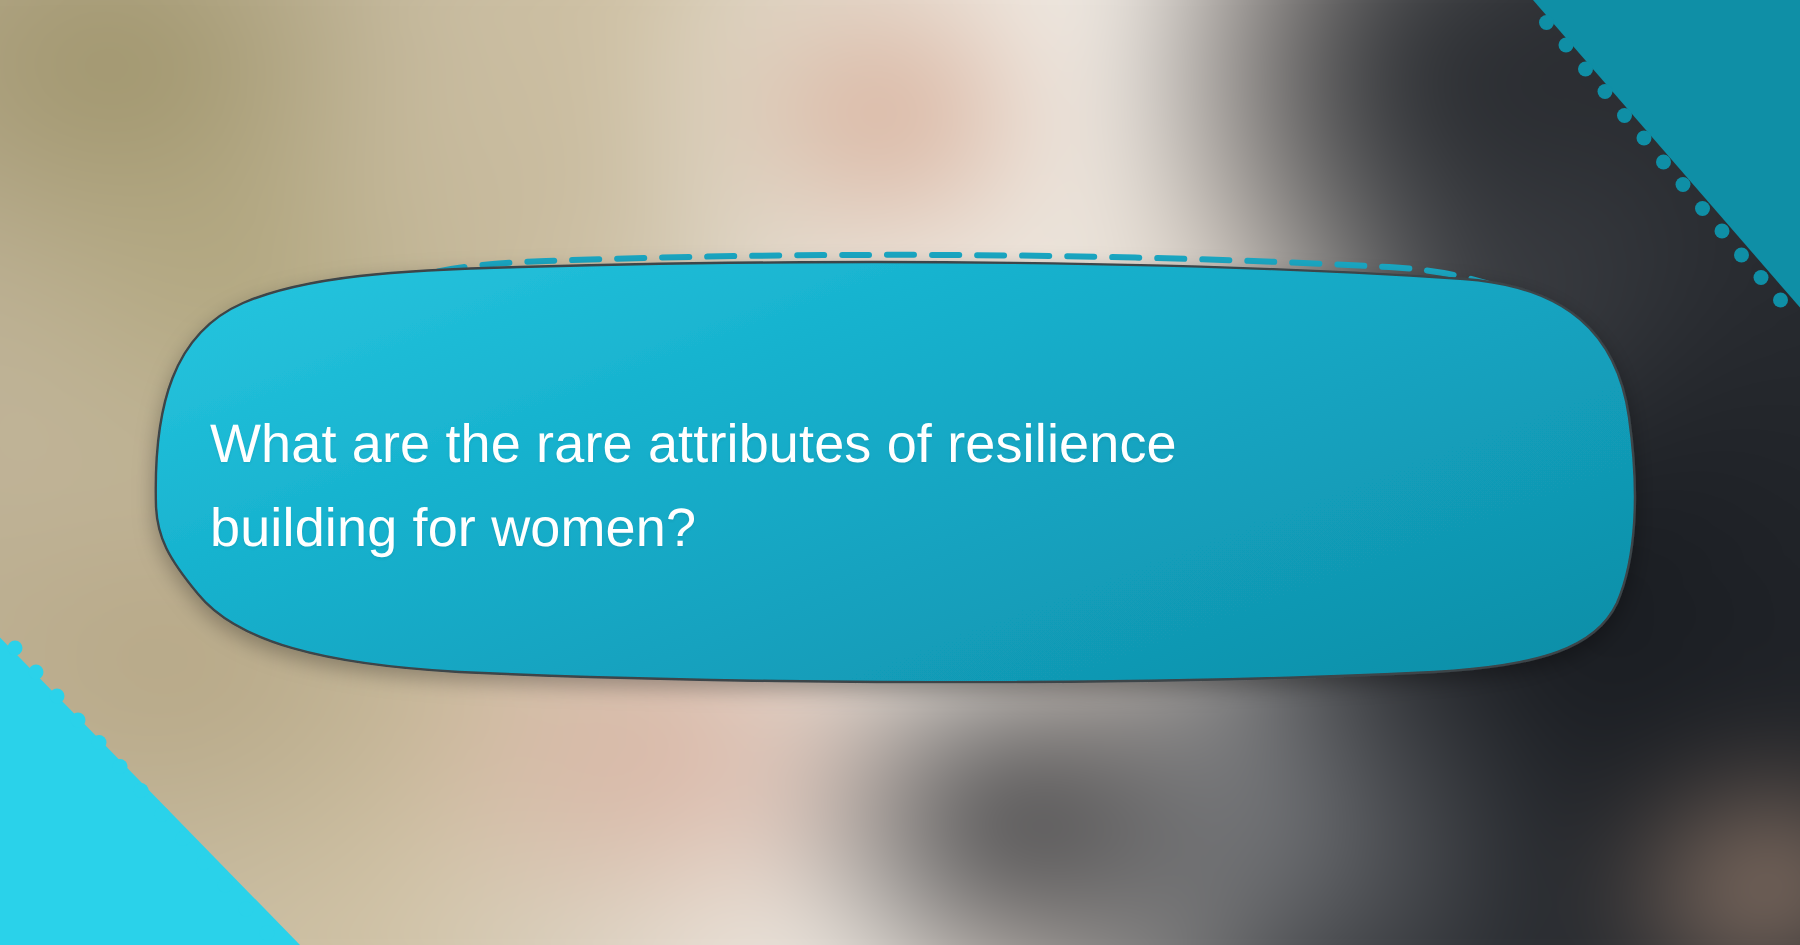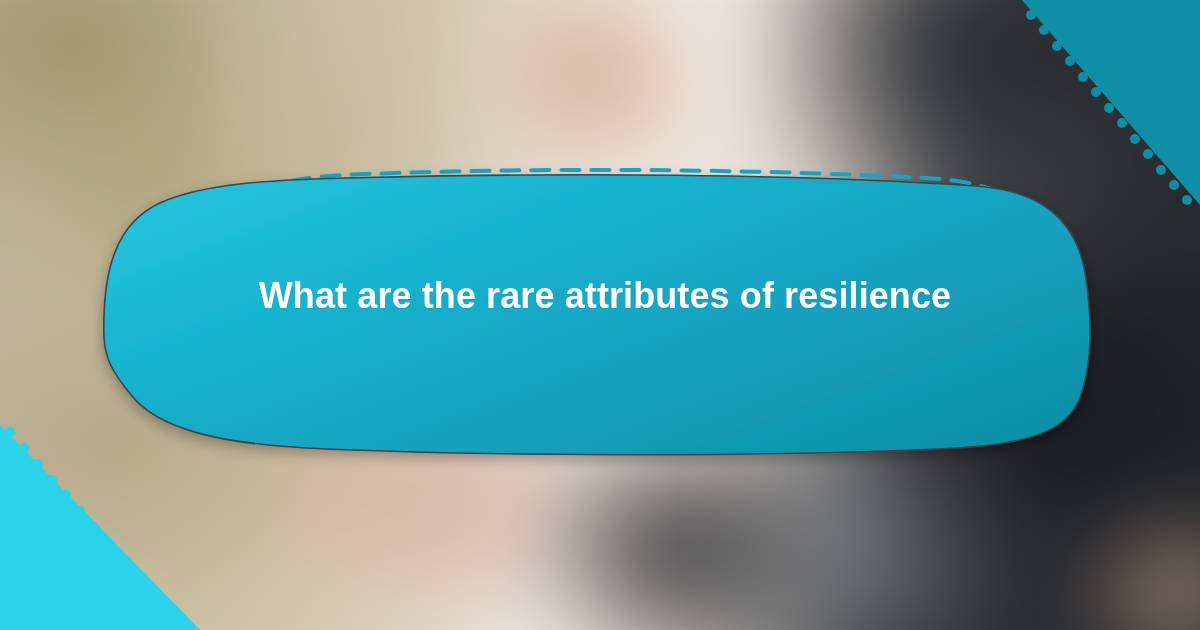--- a/index.html
+++ b/index.html
@@ -81,25 +81,25 @@
     width: 1010px;
     height: 300px;
   }
   .card-wrap svg { display: block; overflow: visible; }
 
   .card-text {
     position: absolute;
     left: 140px;
     top: 268px;
     width: 930px;
-    text-align: center;
+    text-align: left;
     color: #ffffff;
     font-size: 36px;
     line-height: 56px;
-    font-weight: 700;
+    font-weight: 400;
     letter-spacing: .1px;
     text-shadow: 0 1px 2px rgba(0,0,0,.06);
     pointer-events: none;
   }
 </style>
 </head>
 <body>
 
 <div class="canvas">
 
@@ -188,15 +188,16 @@
                C 997,168 995,212 982,242
                C 968,272 930,284 860,288
                C 660,298 380,296 210,288
                C 120,283 62,268 36,236
                C 16,212 9,198 8,178 Z" fill="url(#cardFill)" stroke="#3c4448" stroke-width="1.6"></path>
     </svg>
   </div>
 
   <div class="card-text">
     <div>What are the rare attributes of resilience</div>
+    <div>building for women?</div>
   </div>
 
 </div>
 
 </body></html>

